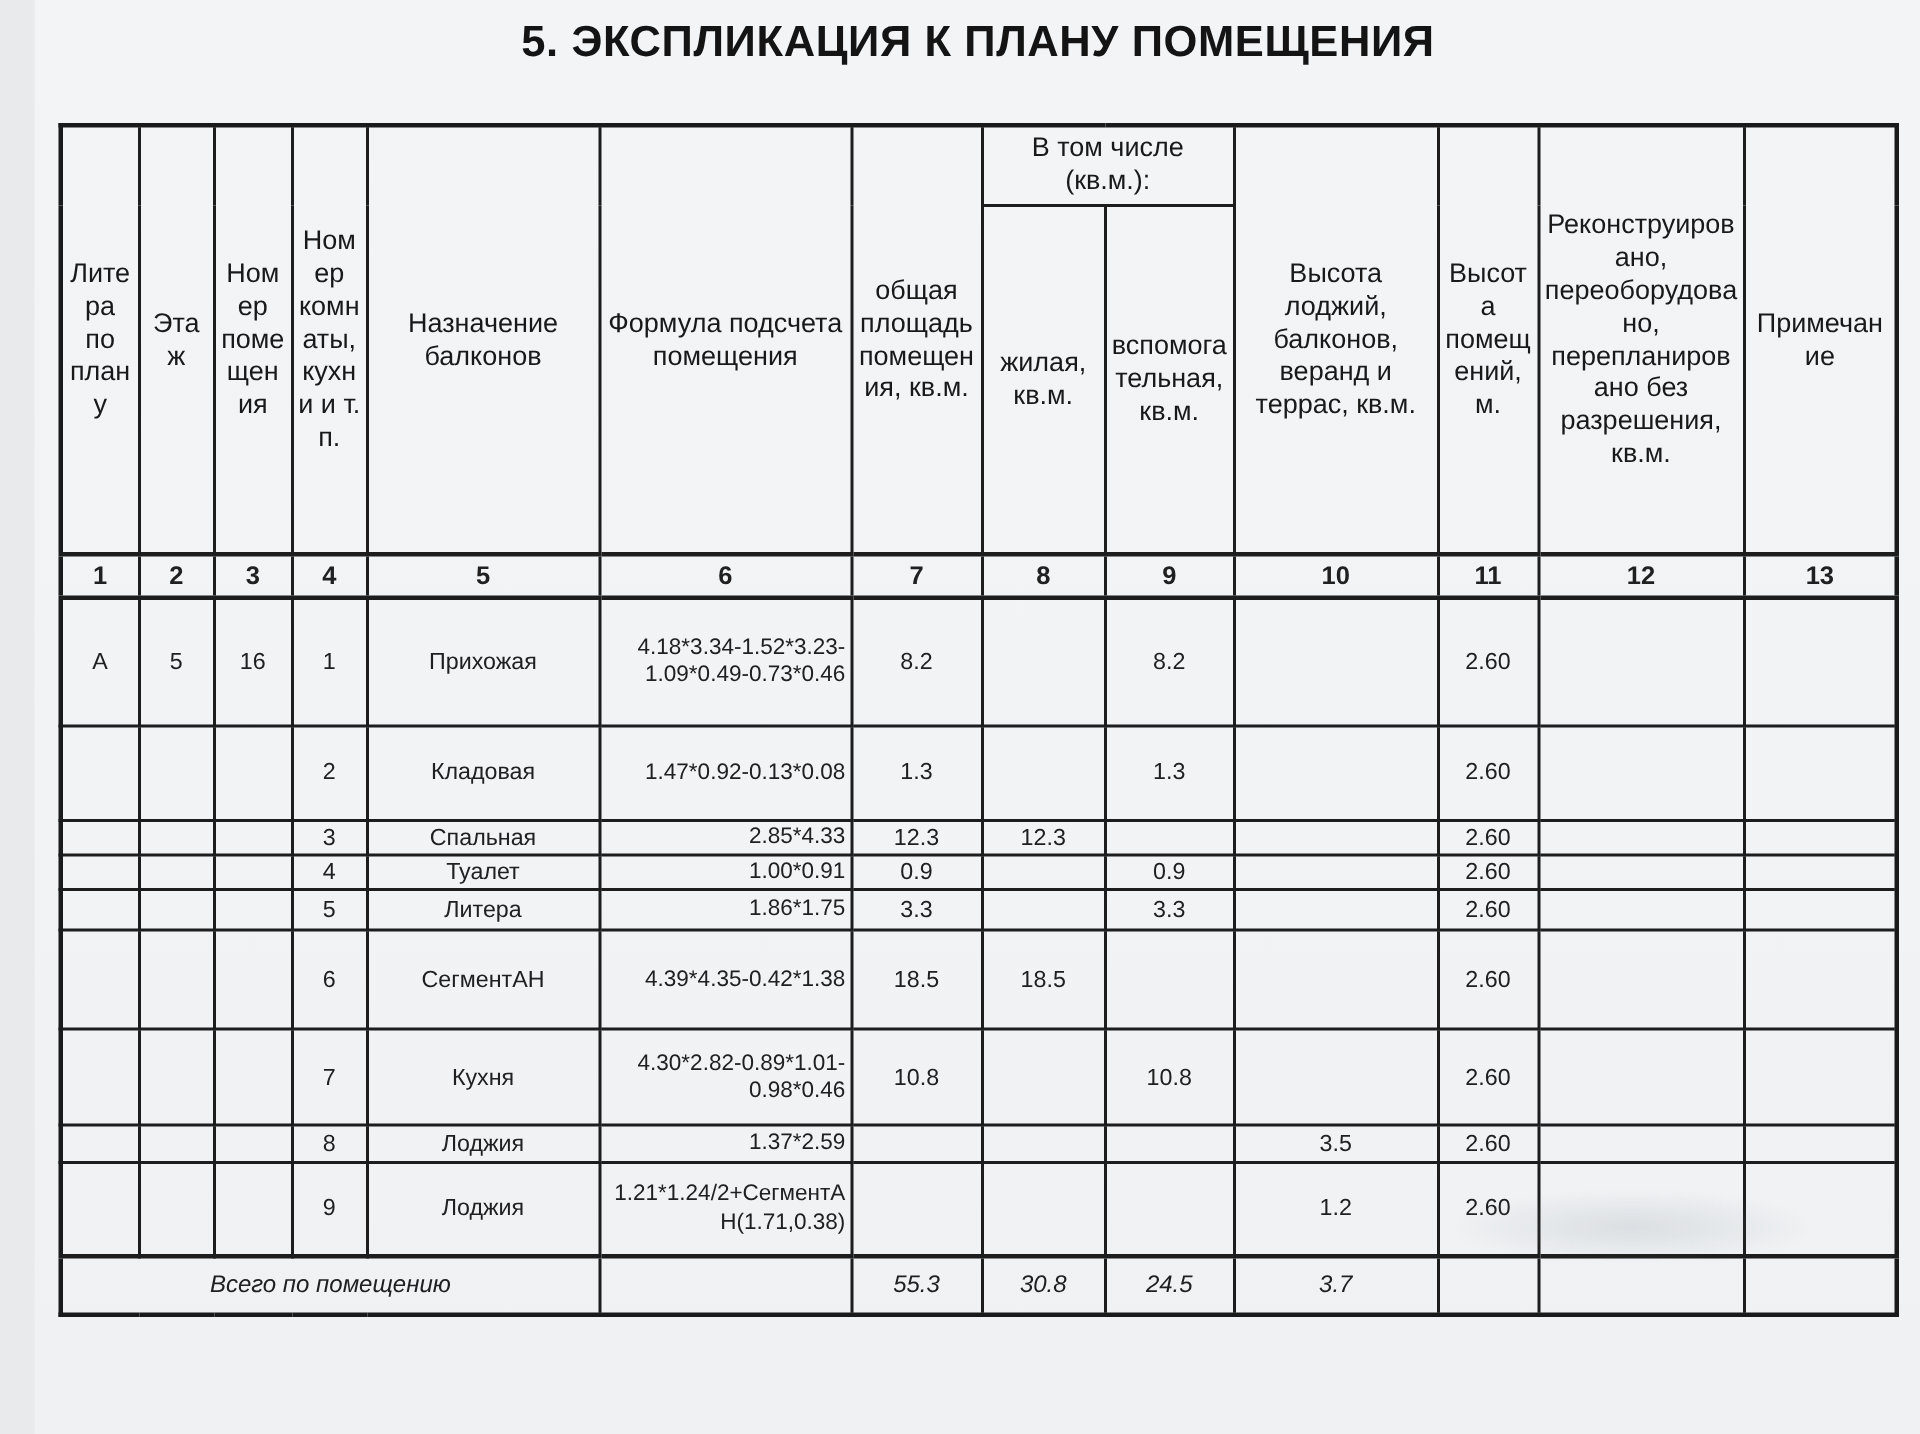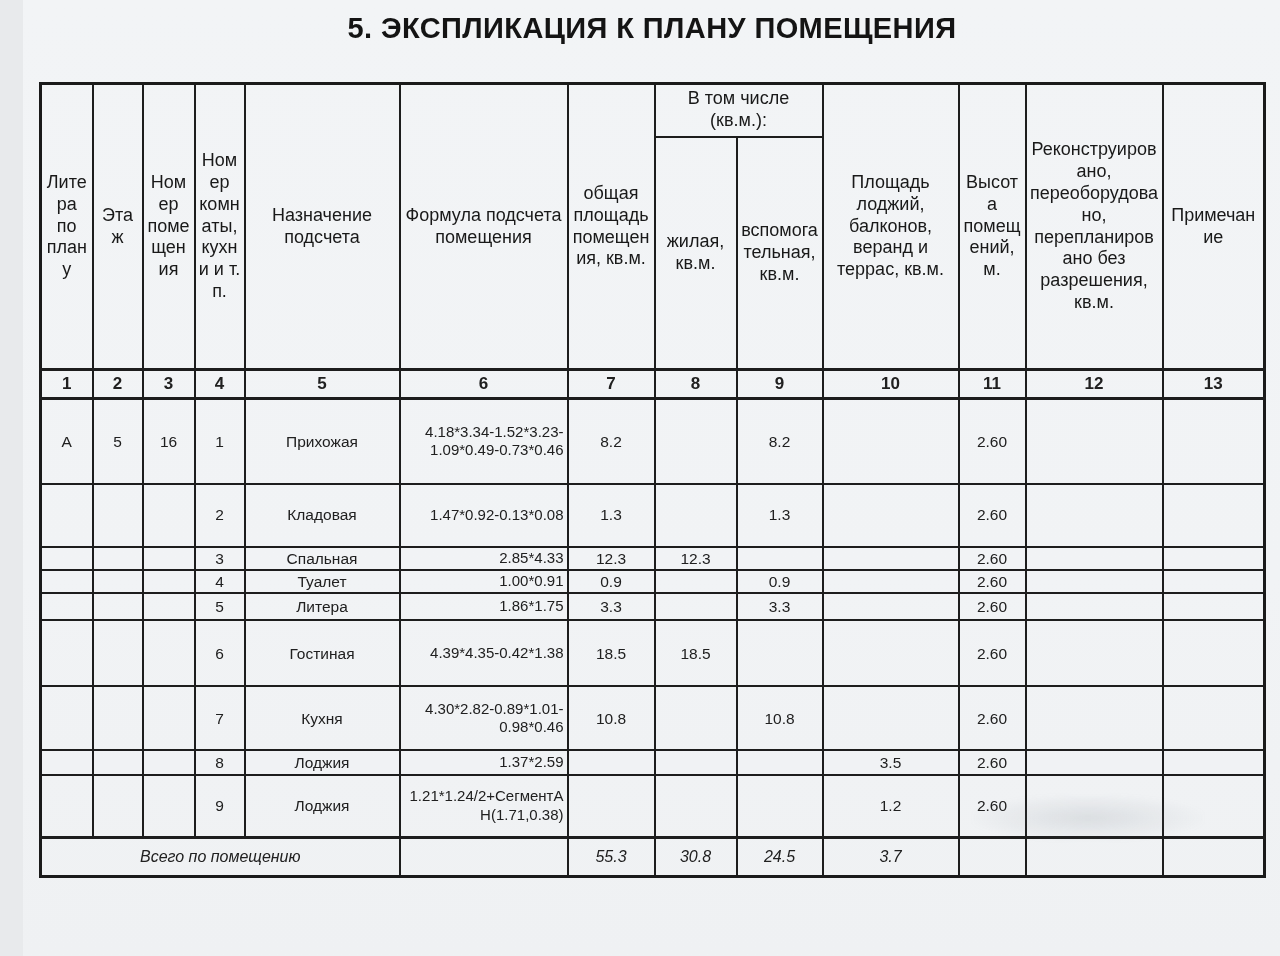--- a/index.html
+++ b/index.html
@@ -99,25 +99,25 @@
         <col style="width:137px">
       <col style="width:102px">
     </colgroup>
 
     <tbody>
         <tr style="height:53px">
       <th rowspan="2">Литера по плану</th>
       <th rowspan="2">Этаж</th>
       <th rowspan="2">Номер помещения</th>
       <th rowspan="2">Номер комнаты, кухни и т. п.</th>
-      <th rowspan="2">Назначение подсчета</th>
+      <th rowspan="2">Назначение балконов</th>
       <th rowspan="2">Формула подсчета помещения</th>
       <th rowspan="2">общая площадь помещения, кв.м.</th>
       <th colspan="2">В том числе (кв.м.):</th>
-      <th rowspan="2">Площадь лоджий, балконов, веранд и террас, кв.м.</th>
+      <th rowspan="2">Высота лоджий, балконов, веранд и террас, кв.м.</th>
       <th rowspan="2">Высота помещений, м.</th>
       <th rowspan="2">Реконструировано, переоборудовано, перепланировано без разрешения, кв.м.</th>
       <th rowspan="2">Примечание</th>
     </tr>
     <tr style="height:233px">
       <th>жилая, кв.м.</th>
       <th>вспомогательная, кв.м.</th>
     </tr>
 
     <tr class="numbering" style="height:29px">
@@ -214,21 +214,21 @@
       <td>2.60</td>
       <td></td>
       <td></td>
     </tr>
 
     <tr style="height:66px">
       <td></td>
       <td></td>
       <td></td>
       <td>6</td>
-      <td>Гостиная</td>
+      <td>СегментАН</td>
       <td class="formula-cell">4.39*4.35-0.42*1.38</td>
       <td>18.5</td>
       <td>18.5</td>
       <td></td>
       <td></td>
       <td>2.60</td>
       <td></td>
       <td></td>
     </tr>
 

